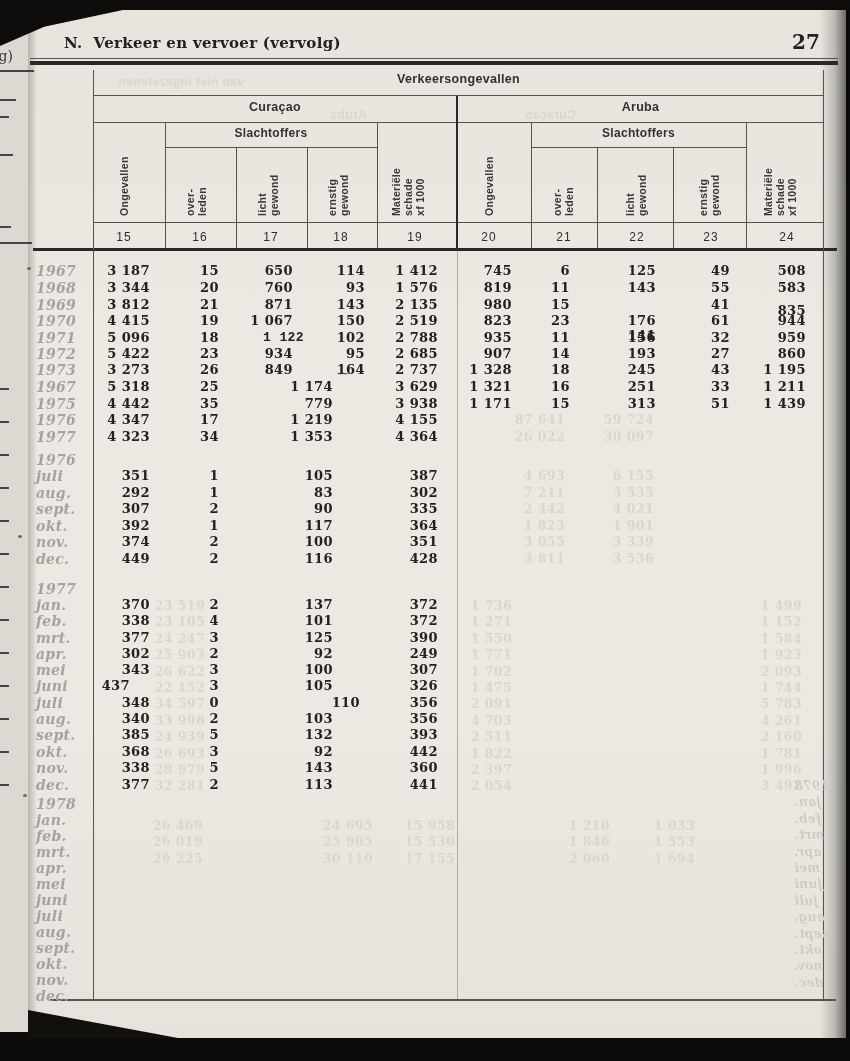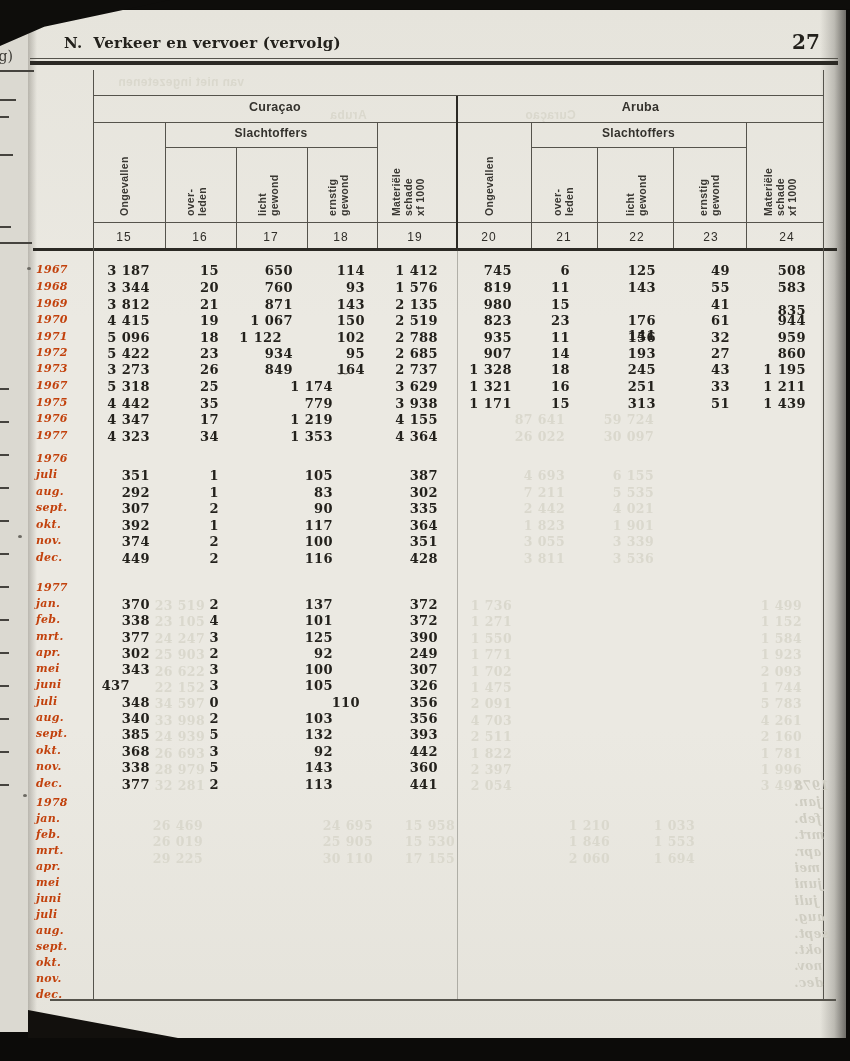--- a/index.html
+++ b/index.html
@@ -33,21 +33,21 @@
          font-size:12.5px;font-weight:700;color:#32302b;letter-spacing:.3px;}
   .gname{position:absolute;top:100px;font-size:12.5px;font-weight:700;color:#34322d;letter-spacing:.3px;}
   .sname{position:absolute;top:126px;font-size:12px;font-weight:700;color:#34322d;letter-spacing:.3px;}
   .vlabel{position:absolute;top:146px;height:70px;writing-mode:vertical-rl;transform:rotate(180deg);
          font-size:10.5px;font-weight:700;color:#3a3833;line-height:12px;white-space:pre-line;letter-spacing:.3px;}
   .colnum{position:absolute;top:230px;transform:translateX(-50%);font-size:12px;color:#302e29;letter-spacing:1px;}
   .trow{position:absolute;left:0;width:850px;height:17px;}
   .num{position:absolute;top:0;font-family:"DejaVu Serif","Liberation Serif",serif;font-weight:700;
        font-size:13px;color:#23211c;letter-spacing:.4px;white-space:pre;}
   .rlabel{position:absolute;left:36px;top:0;font-family:"DejaVu Serif","Liberation Serif",serif;
-       font-style:italic;font-weight:700;font-size:11px;color:#c2410c;letter-spacing:.3px;}
+       font-style:italic;font-weight:700;font-size:14px;color:#a3a3a3;letter-spacing:.3px;}
   .bridge{position:absolute;right:503px;top:4px;font-family:"DejaVu Sans",sans-serif;
        font-size:11px;color:#2b2924;letter-spacing:-2px;}
   .ghost{position:absolute;font-family:"DejaVu Serif","Liberation Serif",serif;font-weight:700;
        font-size:12.5px;color:#dad8cd;white-space:pre;letter-spacing:.4px;}
   .ghost.sans{font-family:"Liberation Sans","DejaVu Sans",sans-serif;font-weight:700;}
   .ghost.mir{transform:scaleX(-1);}
   .ghost.it{font-style:italic;}
   .tick{position:absolute;left:0;height:2px;background:#45433e;}
   .speck{position:absolute;width:4px;height:3px;background:#6b6962;border-radius:50%;}
 </style>
@@ -69,20 +69,21 @@
   <div class="page-head">N.  Verkeer en vervoer (vervolg)</div>
   <div class="page-num">27</div>
 
   <div class="hline" style="left:30px;top:58px;width:808px;height:1px"></div>
   <div class="hline thick" style="left:30px;top:61px;width:808px;height:4px"></div>
 
   <span class="ghost sans mir" style="left:118px;top:75px;font-size:12px">van niet ingezetenen</span>
   <span class="ghost sans mir" style="left:330px;top:108px;font-size:12px">Aruba</span>
   <span class="ghost sans mir" style="left:525px;top:108px;font-size:12px">Curaçao</span>
 
+  <div class="ttitle">Verkeersongevallen</div>
   <div class="gname" style="left:93px;width:364px;text-align:center">Curaçao</div>
   <div class="gname" style="left:457px;width:367px;text-align:center">Aruba</div>
   <div class="sname" style="left:165px;width:212px;text-align:center">Slachtoffers</div>
   <div class="sname" style="left:531px;width:215px;text-align:center">Slachtoffers</div>
 
   <div class="hline" style="left:93px;top:95px;width:731px;height:1px"></div>
   <div class="hline" style="left:93px;top:122px;width:731px;height:1px"></div>
   <div class="hline" style="left:165px;top:147px;width:212px;height:1px"></div>
   <div class="hline" style="left:531px;top:147px;width:215px;height:1px"></div>
   <div class="hline" style="left:93px;top:222px;width:731px;height:1px"></div>
@@ -186,21 +187,21 @@
         <span class="num" style="right: 338px;">823</span>
         <span class="num" style="right: 280px;">23</span>
         <span class="num" style="right: 194px;">176</span>
         <span class="num" style="right: 120px;">61</span>
         <span class="num" style="right: 44px;">944</span>
       </div>
       <div class="trow" style="top: 330px;">
         <span class="rlabel">1971</span>
         <span class="num" style="right: 700px;">5 096</span>
         <span class="num" style="right: 631px;">18</span>
-        <span class="num" style="right: 568px;">1 122</span>
+        <span class="num" style="right: 546px; font-family: Liberation Mono, monospace;">1 122</span>
         <span class="num" style="right: 485px;">102</span>
         <span class="num" style="right: 412px;">2 788</span>
         <span class="num" style="right: 338px;">935</span>
         <span class="num" style="right: 280px;">11</span>
         <span class="num" style="right: 194px;">156</span>
         <span class="num" style="right: 120px;">32</span>
         <span class="num" style="right: 44px;">959</span>
       </div>
       <div class="trow" style="top: 346px;">
         <span class="rlabel">1972</span>

